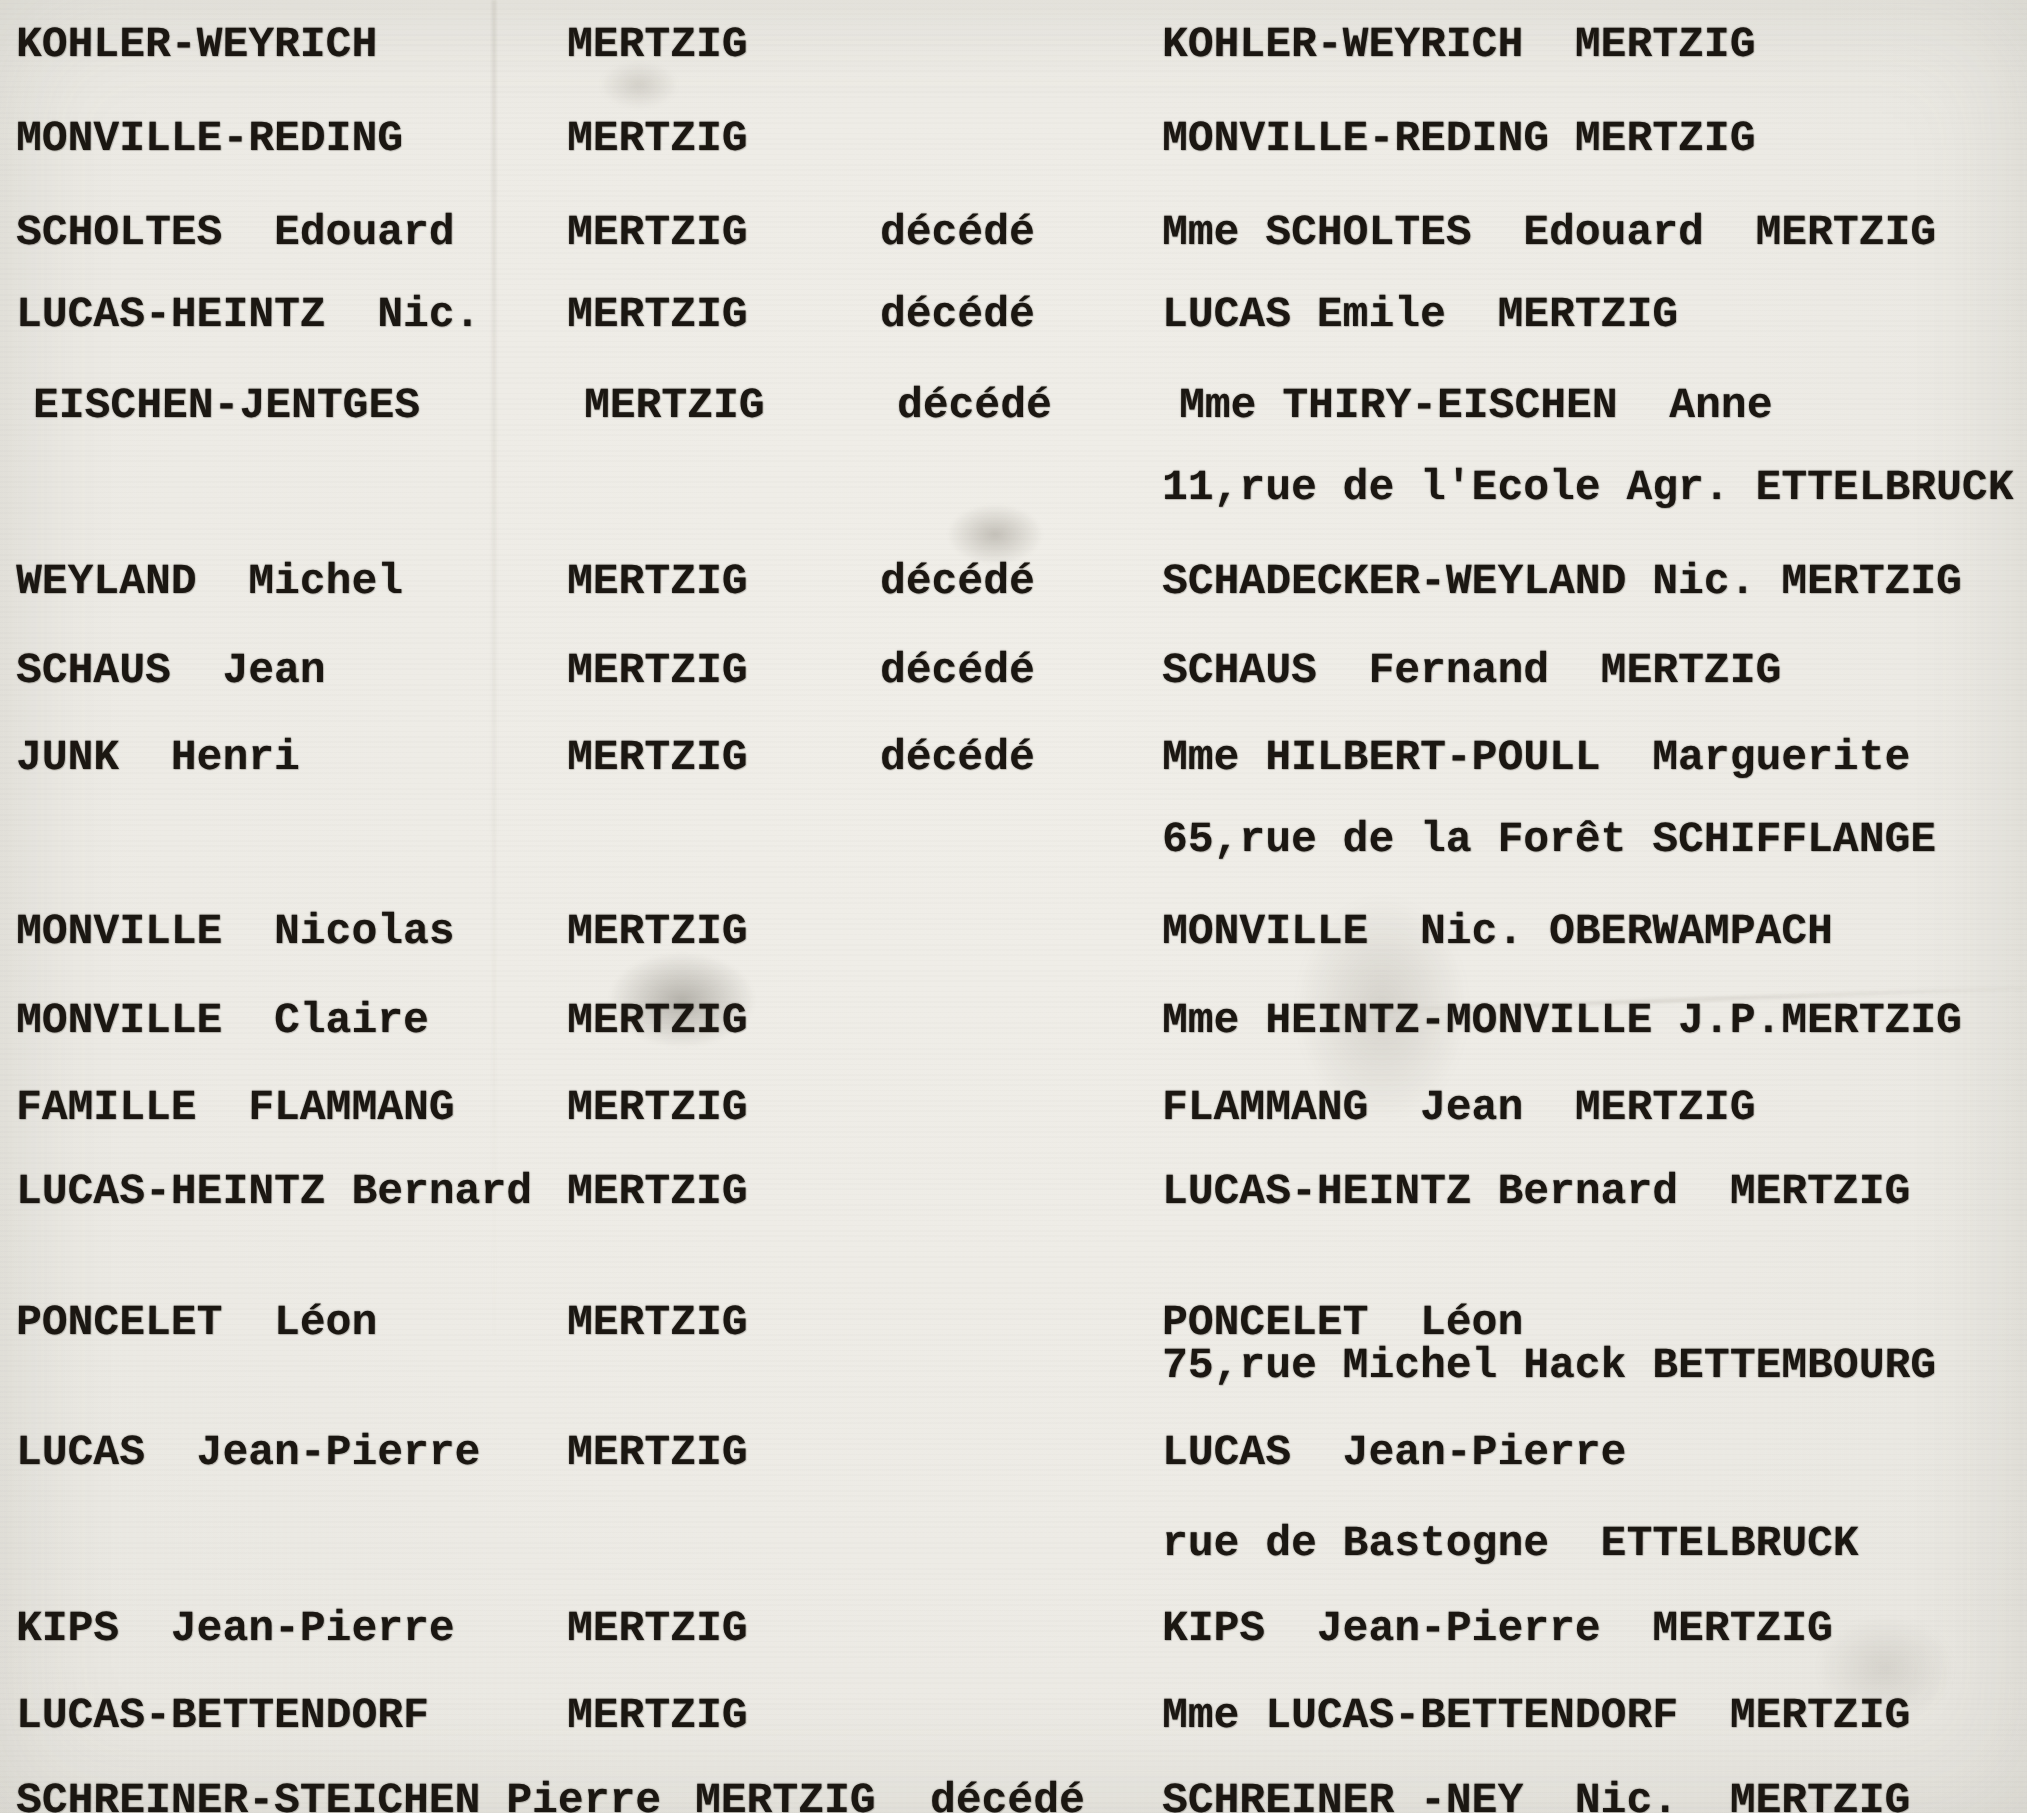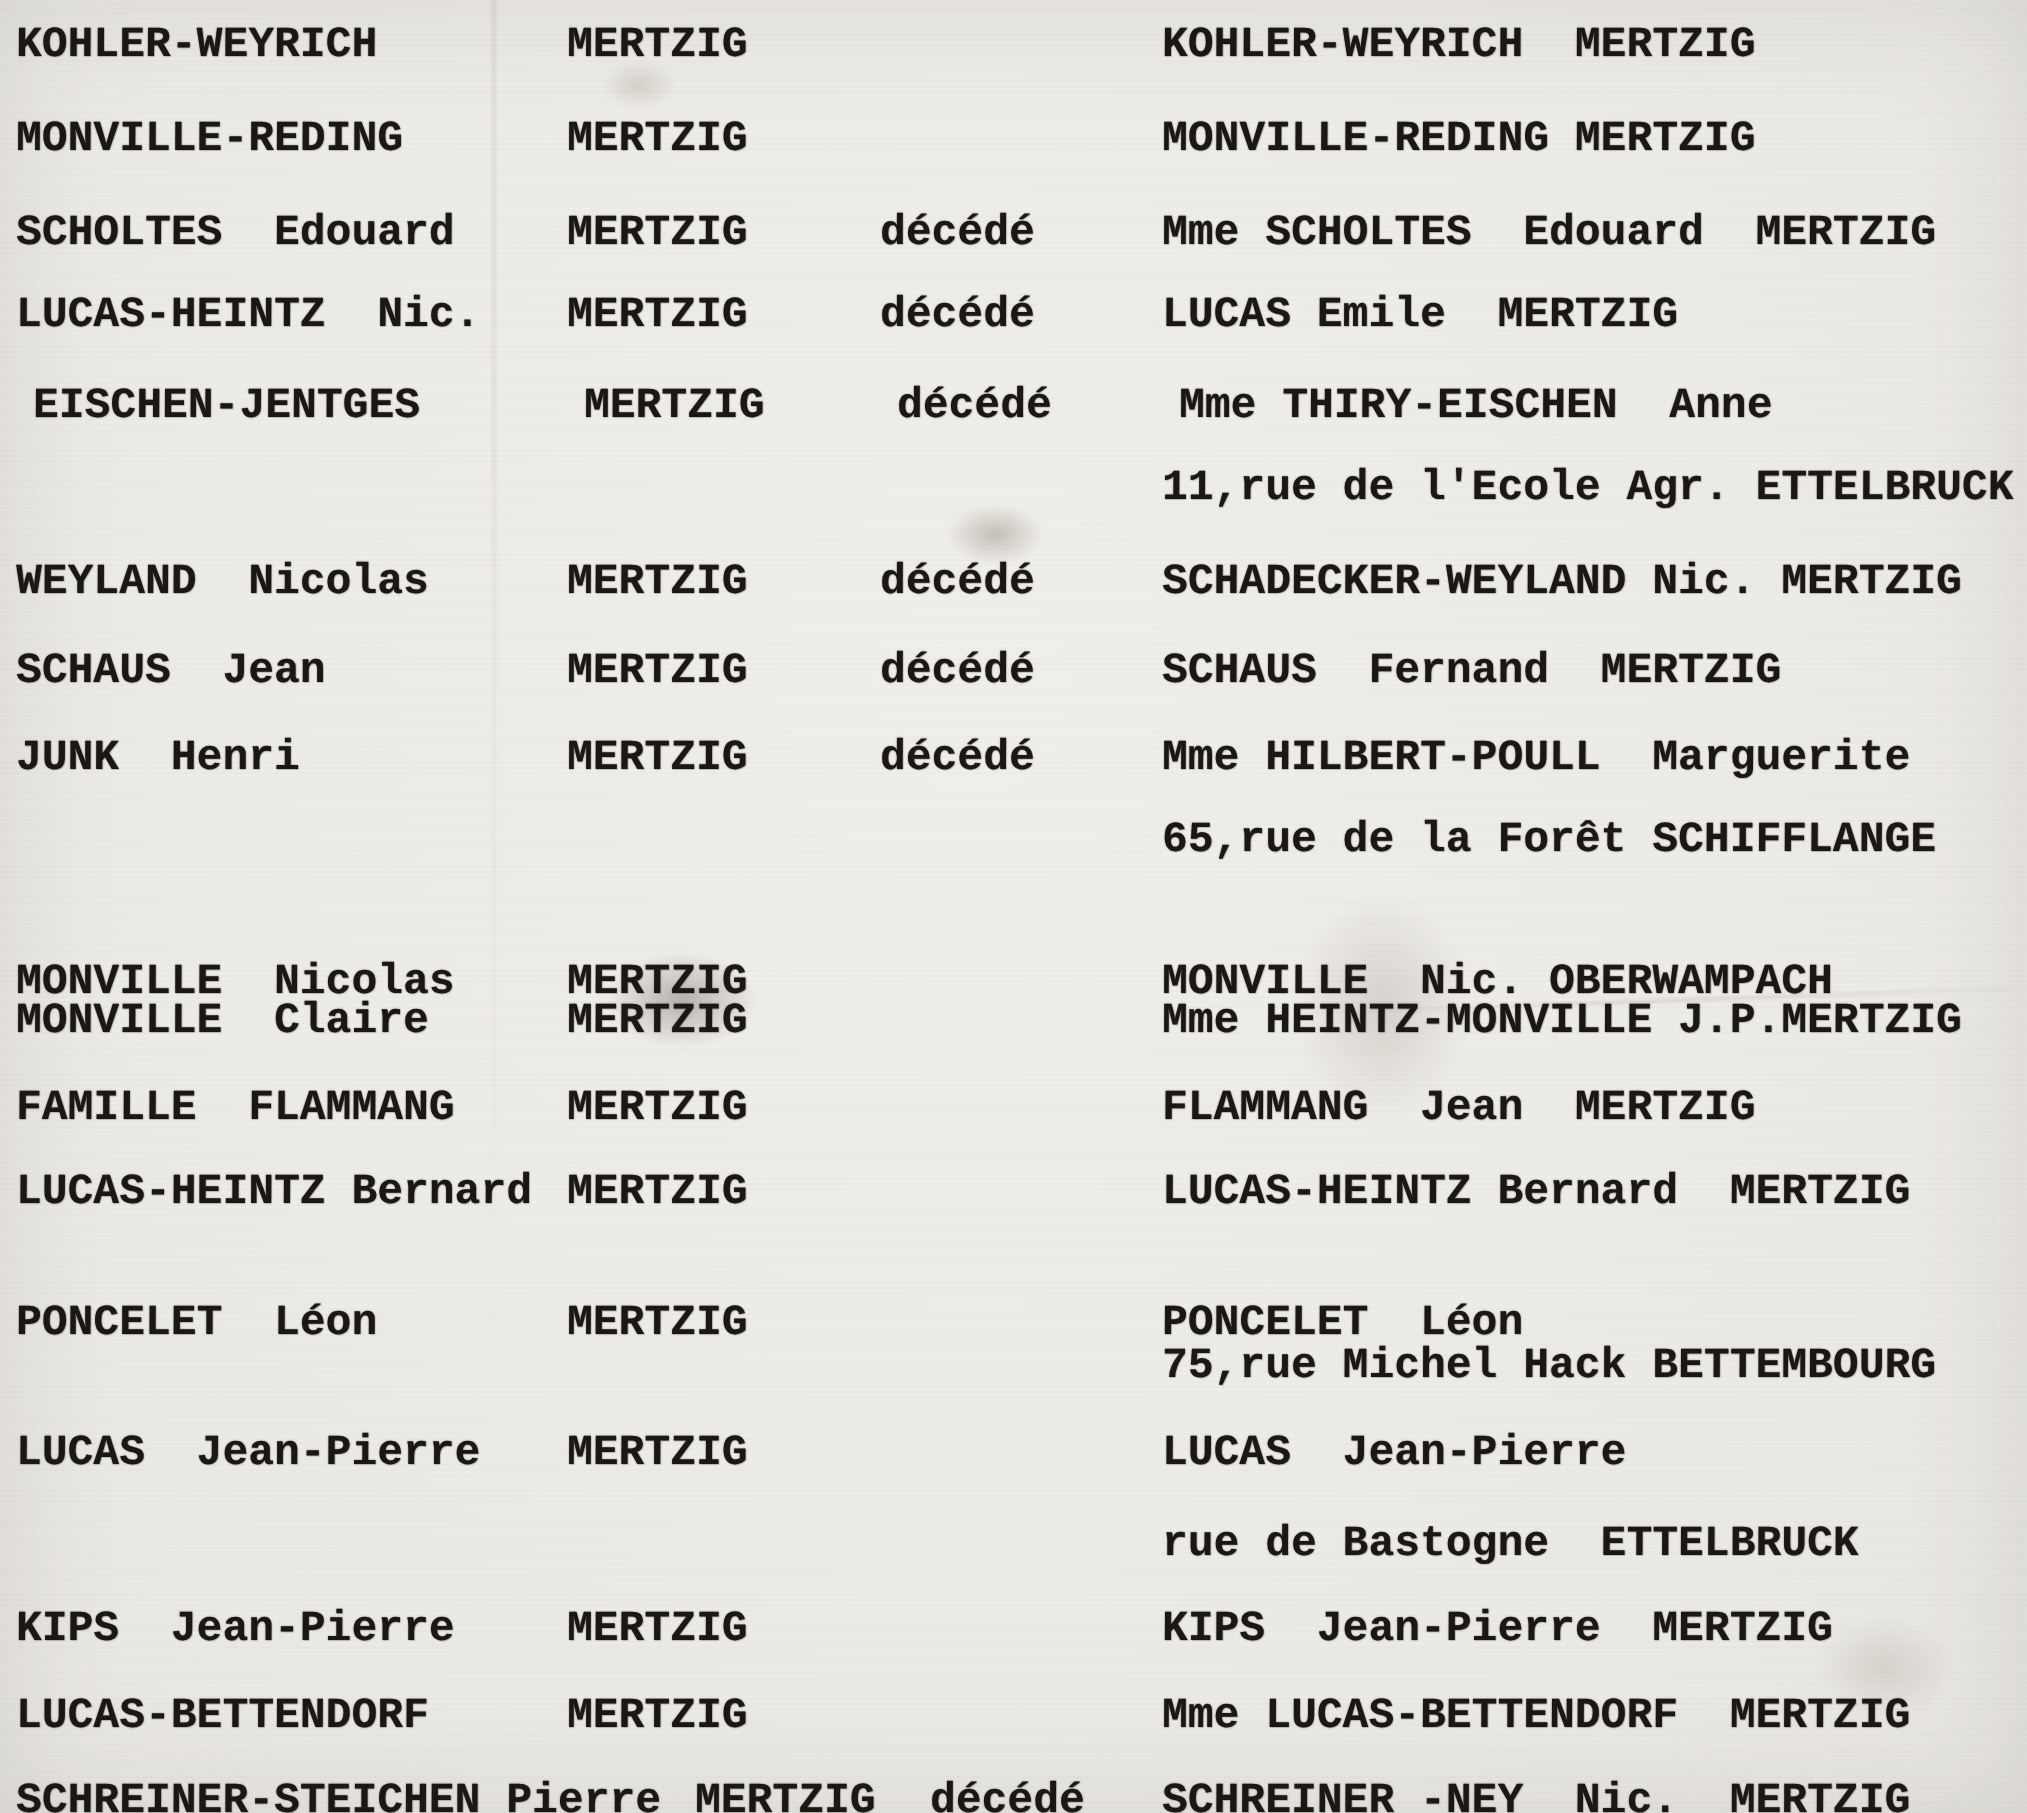--- a/index.html
+++ b/index.html
@@ -90,41 +90,41 @@
       <div class="row" style="top: 380px; margin-left: 17px;">
         <span class="cell" style="left: 15.6px;">EISCHEN-JENTGES</span>
         <span class="cell" style="left: 567px;">MERTZIG</span>
         <span class="cell" style="left: 880px;">décédé</span>
         <span class="cell" style="left: 1162px;">Mme THIRY-EISCHEN  Anne</span>
       </div>
       <div class="row" style="top: 462px;">
         <span class="cell" style="left: 1162px;">11,rue de l'Ecole Agr. ETTELBRUCK</span>
       </div>
       <div class="row" style="top: 556px;">
-        <span class="cell" style="left: 15.6px;">WEYLAND  Nicolas</span>
+        <span class="cell" style="left: 15.6px;">WEYLAND  Michel</span>
         <span class="cell" style="left: 567px;">MERTZIG</span>
         <span class="cell" style="left: 880px;">décédé</span>
         <span class="cell" style="left: 1162px;">SCHADECKER-WEYLAND Nic. MERTZIG</span>
       </div>
       <div class="row" style="top: 645px;">
         <span class="cell" style="left: 15.6px;">SCHAUS  Jean</span>
         <span class="cell" style="left: 567px;">MERTZIG</span>
         <span class="cell" style="left: 880px;">décédé</span>
         <span class="cell" style="left: 1162px;">SCHAUS  Fernand  MERTZIG</span>
       </div>
       <div class="row" style="top: 732px;">
         <span class="cell" style="left: 15.6px;">JUNK  Henri</span>
         <span class="cell" style="left: 567px;">MERTZIG</span>
         <span class="cell" style="left: 880px;">décédé</span>
         <span class="cell" style="left: 1162px;">Mme HILBERT-POULL  Marguerite</span>
       </div>
       <div class="row" style="top: 814px;">
         <span class="cell" style="left: 1162px;">65,rue de la Forêt SCHIFFLANGE</span>
       </div>
-      <div class="row" style="top: 956px;">
+      <div class="row" style="top: 906px;">
         <span class="cell" style="left: 15.6px;">MONVILLE  Nicolas</span>
         <span class="cell" style="left: 567px;">MERTZIG</span>
         <span class="cell" style="left: 1162px;">MONVILLE  Nic. OBERWAMPACH</span>
       </div>
       <div class="row" style="top: 995px;">
         <span class="cell" style="left: 15.6px;">MONVILLE  Claire</span>
         <span class="cell" style="left: 567px;">MERTZIG</span>
         <span class="cell" style="left: 1162px;">Mme HEINTZ-MONVILLE J.P.MERTZIG</span>
       </div>
       <div class="row" style="top: 1082px;">

